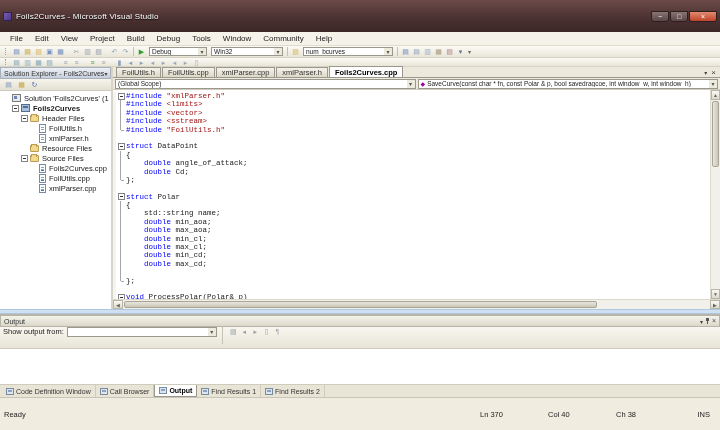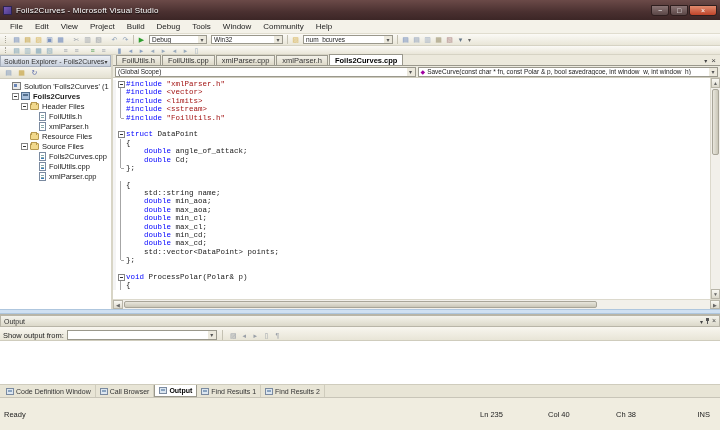--- a/index.html
+++ b/index.html
@@ -2,21 +2,21 @@
 <html style="--kw: #0000ff; --str: #a31515;"><head>
 <meta charset="utf-8">
 <style>
   :root{ --kw:#0000ff; --str:#a31515; }
   *{box-sizing:border-box; margin:0; padding:0;}
   html,body{width:720px;height:430px;overflow:hidden;}
   body{font-family:"Liberation Sans",sans-serif; font-size:8px; color:#1a1a1a; background:#f0eee1;}
   .window{width:720px;height:430px;display:flex;flex-direction:column;}
 
   
-  .titlebar{height:16px;flex:none;background:linear-gradient(#6b4a48,#4a3030 60%,#3c2626);display:flex;align-items:center;padding:10px 3px;color:#fff;}
+  .titlebar{height:16px;flex:none;background:linear-gradient(#6b4a48,#4a3030 60%,#3c2626);display:flex;align-items:center;padding:16px 3px;color:#fff;}
   .vs-logo{width:9px;height:9px;flex:none;background:linear-gradient(135deg,#7a5ab5,#4a3a8a);border:1px solid #2e2450;margin-right:4px;}
   .title-text{font-size:8px;letter-spacing:.2px;text-shadow:0 1px 1px #000;}
   .winbtns{margin-left:auto;display:flex;gap:1px;}
   .wb{width:18px;height:11px;border:1px solid #2e1e1e;border-radius:0 0 3px 3px;display:flex;align-items:center;justify-content:center;font-size:7px;line-height:7px;color:#fff;background:linear-gradient(#8a7474,#5a4646);}
   .wb.close{background:linear-gradient(#e08b6e,#c0442a);width:28px;}
 
   
   .menubar{height:14px;flex:none;background:#f4f2e9;border-bottom:1px solid #e0ddcf;display:flex;align-items:center;padding-left:4px;}
   .menu-item{padding:0 6px;font-size:8px;color:#222;}
 
@@ -91,21 +91,21 @@
   .hscroll{height:10px;flex:none;display:flex;background:#f2f0ea;border-top:1px solid #dcd9cc;}
   .sbtn.h{width:10px;height:100%;}
   .hthumb{margin:1px;width:78%;background:linear-gradient(#e8e6dc,#cac7b8);border:1px solid #a8a598;border-radius:2px;}
   .htrack{flex:1;}
 
   
   .splitter{height:5px;flex:none;background:#cfe0f2;border-top:1px solid #aec6de;border-bottom:1px solid #aec6de;}
 
   
   .outpanel{height:70px;flex:none;display:flex;flex-direction:column;background:#fff;border-top:1px solid #b8b5a8;}
-  .outtoolbar{height:14px;flex:none;background:linear-gradient(#f8f6ef,#e8e5d7);border-bottom:1px solid #cfccbd;display:flex;align-items:flex-end;padding:0 3px;gap:3px;}
+  .outtoolbar{height:22px;flex:none;background:linear-gradient(#f8f6ef,#e8e5d7);border-bottom:1px solid #cfccbd;display:flex;align-items:flex-start;padding:0 3px;gap:3px;}
   .outlabel{font-size:7.5px;color:#222;}
   .outcombo{width:150px;height:10px;background:#fff;border:1px solid #9a988c;display:flex;align-items:center;}
   .outcombo .arr{margin-left:auto;width:8px;text-align:center;color:#555;font-size:6px;background:#ece9dd;height:100%;line-height:9px;}
   .outcontent{flex:1;background:#fff;}
 
   
   .bottomtabs{height:13px;flex:none;background:#e8e5d6;border-top:1px solid #cfccbd;display:flex;align-items:flex-start;padding-left:2px;}
   .btab{height:12px;display:flex;align-items:center;gap:2px;padding:0 4px;font-size:7px;color:#333;border-right:1px solid #cfccbd;white-space:nowrap;}
   .btab.active{background:#fff;border:1px solid #9a988c;border-top:none;font-weight:bold;color:#000;}
   .btab .bicon{width:8px;height:7px;flex:none;border:1px solid #7a8aa0;background:#dce6f0;position:relative;}
@@ -317,26 +317,26 @@
             <div class="code-line">
               <span class="selmargin"></span>
               <span class="fold">
                 <span class="fbox"></span>
               </span>
               <span class="codetext"><span class="tk-kw">#include</span><span class="tk-pl"> </span><span class="tk-str">"xmlParser.h"</span></span>
             </div>
             <div class="code-line">
               <span class="selmargin"></span>
               <span class="fold line"></span>
+              <span class="codetext"><span class="tk-kw">#include</span><span class="tk-pl"> </span><span class="tk-str">&lt;limits&gt;</span></span>
+            </div>
+            <div class="code-line">
+              <span class="selmargin"></span>
+              <span class="fold line"></span>
               <span class="codetext"><span class="tk-kw">#include</span><span class="tk-pl"> </span><span class="tk-str">&lt;vector&gt;</span></span>
-            </div>
-            <div class="code-line">
-              <span class="selmargin"></span>
-              <span class="fold line"></span>
-              <span class="codetext"><span class="tk-kw">#include</span><span class="tk-pl"> </span><span class="tk-str">&lt;limits&gt;</span></span>
             </div>
             <div class="code-line">
               <span class="selmargin"></span>
               <span class="fold line"></span>
               <span class="codetext"><span class="tk-kw">#include</span><span class="tk-pl"> </span><span class="tk-str">&lt;sstream&gt;</span></span>
             </div>
             <div class="code-line">
               <span class="selmargin"></span>
               <span class="fold end"></span>
               <span class="codetext"><span class="tk-kw">#include</span><span class="tk-pl"> </span><span class="tk-str">"FoilUtils.h"</span></span>
@@ -373,20 +373,27 @@
               <span class="fold end"></span>
               <span class="codetext"><span class="tk-pl">};</span></span>
             </div>
             <div class="code-line">
               <span class="selmargin"></span>
               <span class="fold"></span>
               <span class="codetext"></span>
             </div>
             <div class="code-line">
               <span class="selmargin"></span>
+              <span class="fold">
+                <span class="fbox"></span>
+              </span>
+              <span class="codetext"><span class="tk-kw">struct</span><span class="tk-pl"> Polar</span></span>
+            </div>
+            <div class="code-line">
+              <span class="selmargin"></span>
               <span class="fold line"></span>
               <span class="codetext"><span class="tk-pl">{</span></span>
             </div>
             <div class="code-line">
               <span class="selmargin"></span>
               <span class="fold line"></span>
               <span class="codetext"><span class="tk-pl">    std::string name;</span></span>
             </div>
             <div class="code-line">
               <span class="selmargin"></span>
@@ -414,21 +421,20 @@
               <span class="codetext"><span class="tk-pl">    </span><span class="tk-kw">double</span><span class="tk-pl"> min_cd;</span></span>
             </div>
             <div class="code-line">
               <span class="selmargin"></span>
               <span class="fold line"></span>
               <span class="codetext"><span class="tk-pl">    </span><span class="tk-kw">double</span><span class="tk-pl"> max_cd;</span></span>
             </div>
             <div class="code-line">
               <span class="selmargin"></span>
               <span class="fold line"></span>
-              <span class="codetext"><span class="tk-pl">    std::vector&lt;DataPoint&gt; points;</span></span>
             </div>
             <div class="code-line">
               <span class="selmargin"></span>
               <span class="fold end"></span>
               <span class="codetext"><span class="tk-pl">};</span></span>
             </div>
             <div class="code-line">
               <span class="selmargin"></span>
               <span class="fold"></span>
               <span class="codetext"></span>
@@ -510,19 +516,19 @@
       </span>
       <span class="btab">
         <span class="bicon"></span>
         <span>Find Results 2</span>
       </span>
     </div>
 
   <div class="statusbar">
     <span class="st-field">Ready</span>
     <span class="st-spacer"></span>
-    <span class="st-field st-ln">Ln 235</span>
+    <span class="st-field st-ln">Ln 370</span>
     <span class="st-field st-col">Col 40</span>
     <span class="st-field st-ch">Ch 38</span>
     <span class="st-field st-ins">INS</span>
   </div>
 
 </div>
 
 </body></html>

